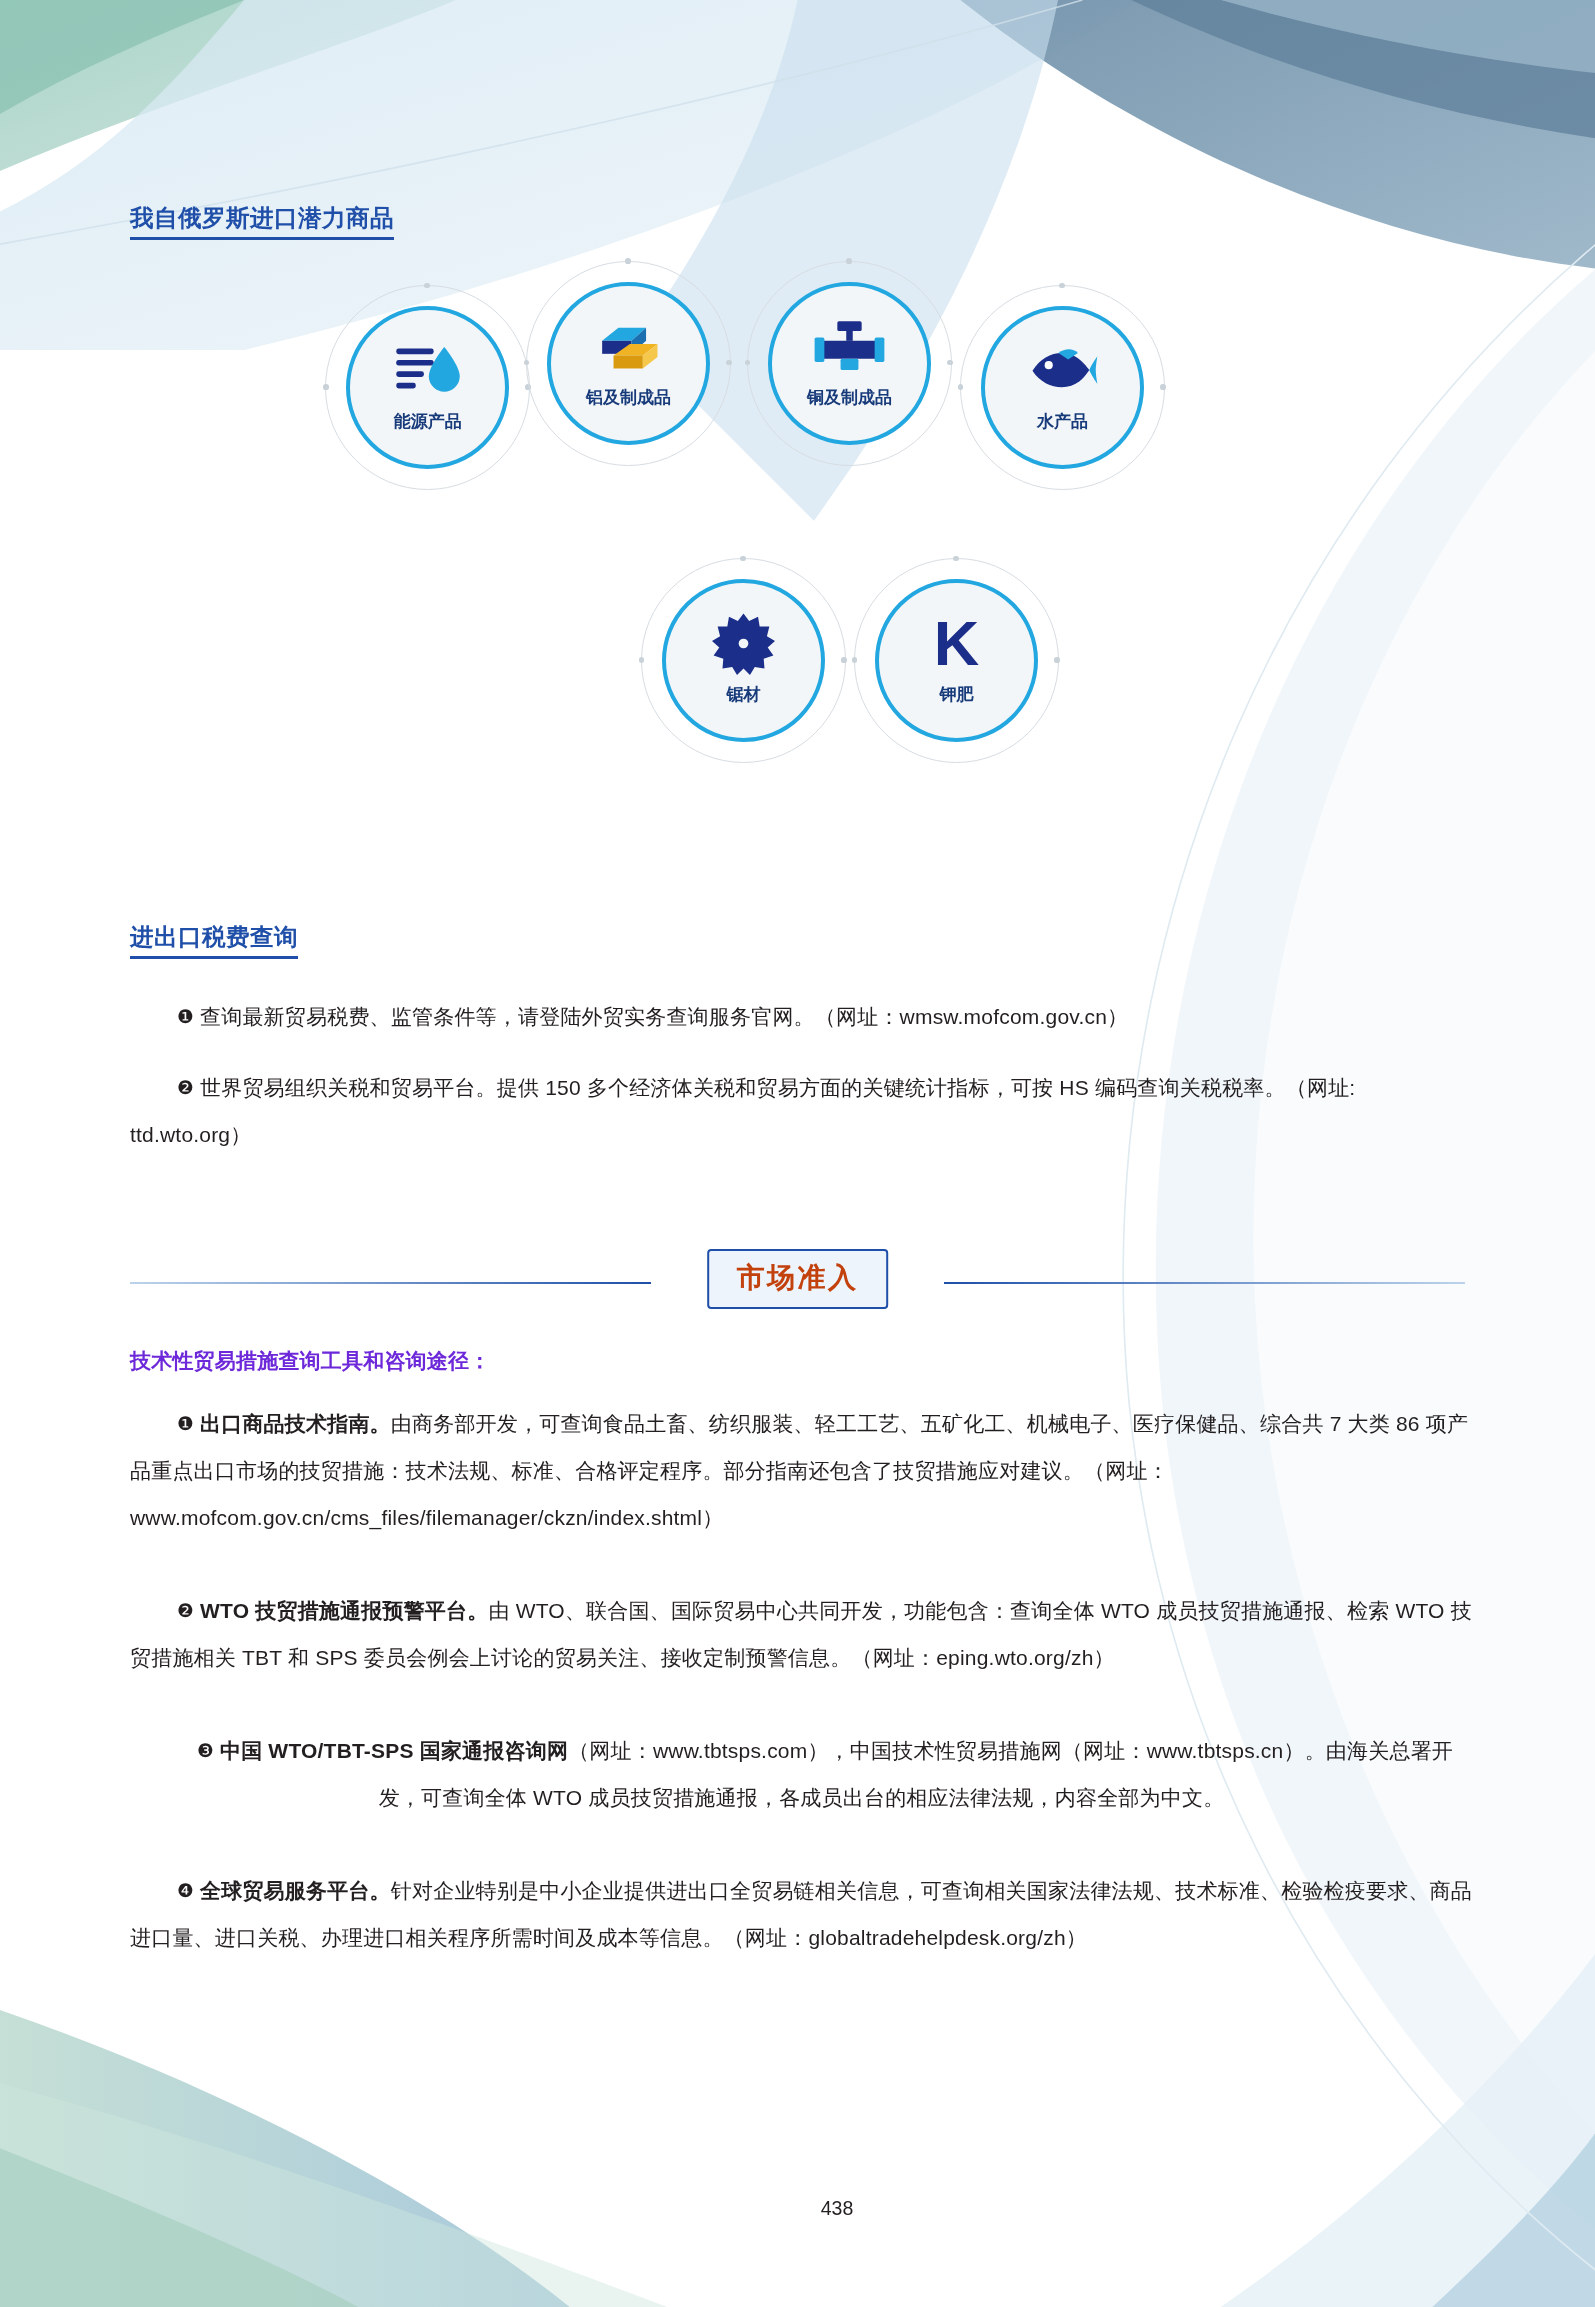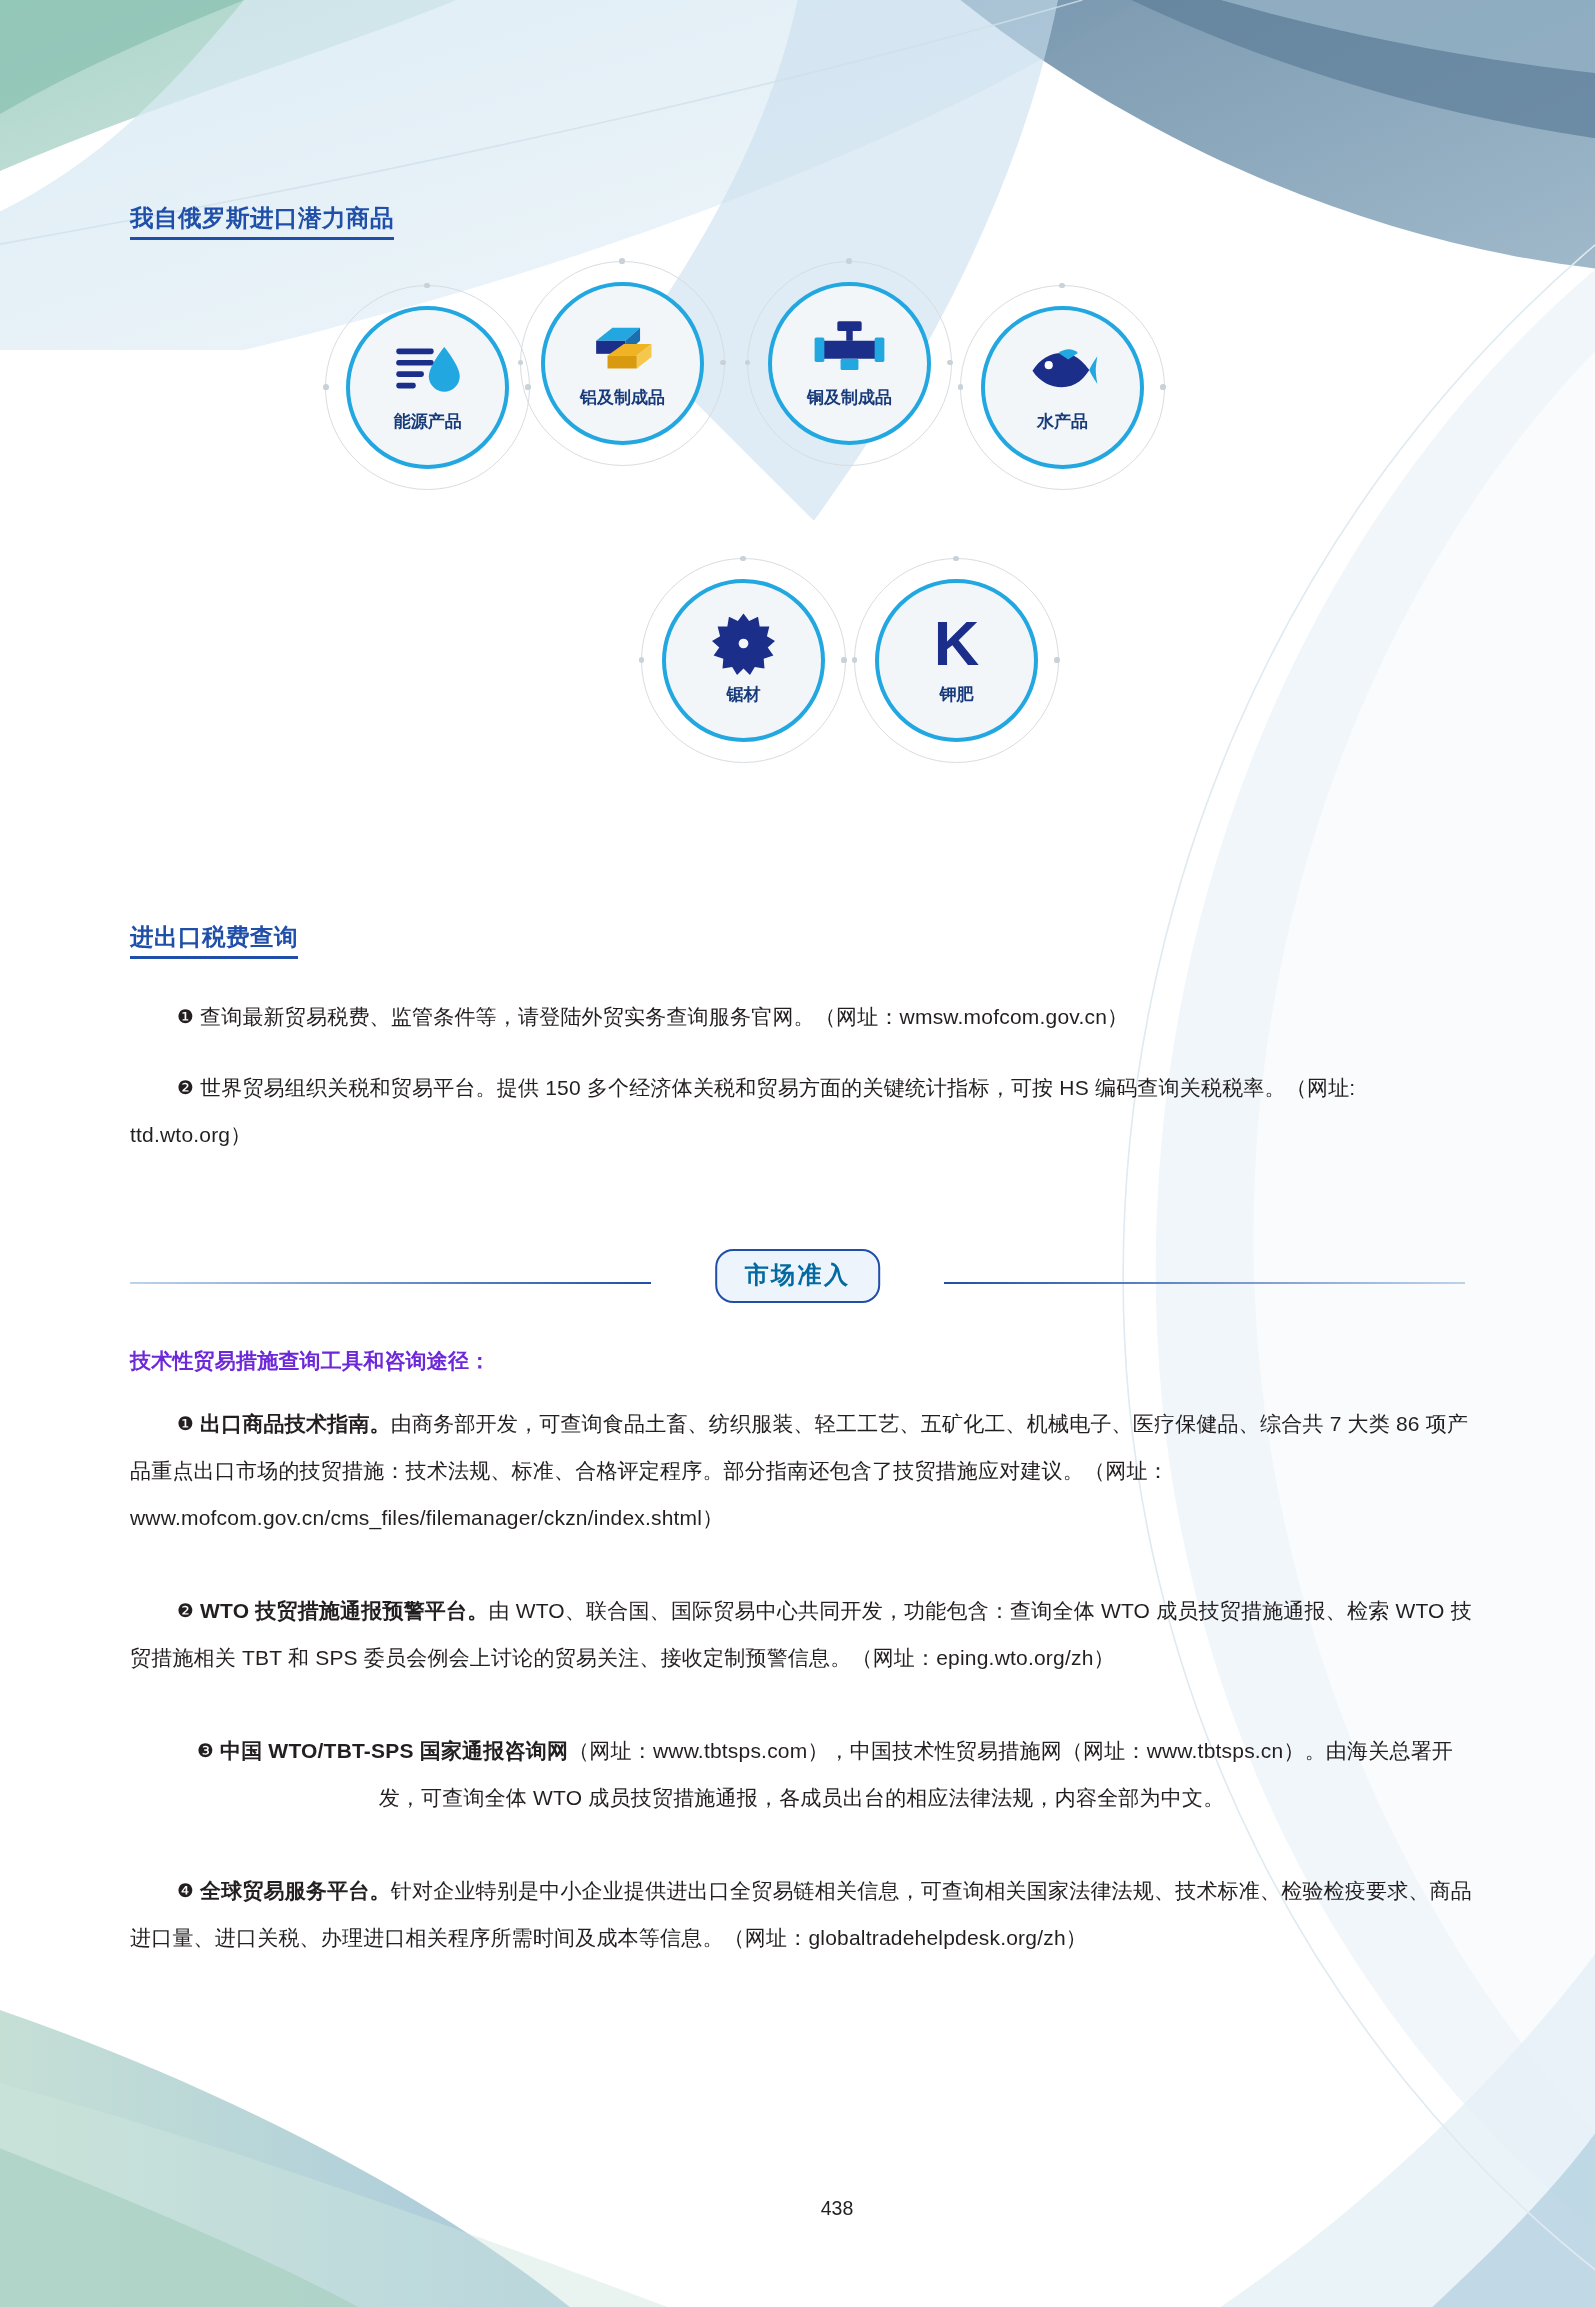--- a/index.html
+++ b/index.html
@@ -157,25 +157,25 @@
     width: 521px;
     background: linear-gradient(to left, #bcd3ea, #1f4fa8);
   }
   .banner .box {
     position: absolute;
     left: 50%;
     top: 0;
     transform: translateX(-50%);
     padding: 8.1px 28px 9.8px 28px;
     border: 2.4px solid #1f4fa8;
-    border-radius: 18px;
+    border-radius: 4px;
     background: #eef4fb;
-    font-size: 24px;
-    font-weight: bold;
-    color: #0369a1;
+    font-size: 28px;
+    font-weight: bold;
+    color: #c2410c;
     letter-spacing: 2.4px;
     white-space: nowrap;
   }
 
   .subhead {
     position: absolute;
     font-size: 21px;
     font-weight: bold;
     color: #6d28d9;
     letter-spacing: 0.2px;
@@ -265,21 +265,21 @@
               <rect x="4" y="22" width="46" height="7" rx="3" fill="#1b2e8a"></rect>
               <rect x="4" y="36" width="34" height="7" rx="3" fill="#1b2e8a"></rect>
               <rect x="4" y="50" width="24" height="7" rx="3" fill="#1b2e8a"></rect>
               <path d="M63 6 C63 6 82 29 82 42 C82 53 73 61 63 61 C53 61 44 53 44 42 C44 29 63 6 63 6 Z" fill="#22a7e0"></path>
             </svg>
           </div>
           <div class="ring-label">能源产品</div>
         </div>
       </div>
 
-      <div class="ring-wrap" style="left:211px; top:-16.3px;text-align:right;">
+      <div class="ring-wrap" style="left:217px; top:-16.3px;text-align:right;">
         <div class="ring-outer"></div>
         <div class="ring-dot" style="left:99px; top:-2.4px;"></div>
         <div class="ring-dot" style="left:200px; top:99px;"></div>
         <div class="ring-dot" style="left:-2.4px; top:99px;"></div>
         <div class="ring-inner">
           <div class="ring-icon">
             <svg width="70" height="57" viewBox="0 0 86 70">
               <path d="M10 28 L30 12 L64 12 L46 28 Z" fill="#22a7e0"></path>
               <path d="M10 28 L46 28 L46 44 L10 44 Z" fill="#1b2e8a"></path>
               <path d="M46 28 L64 12 L64 28 L46 44 Z" fill="#1a6fb0"></path>

